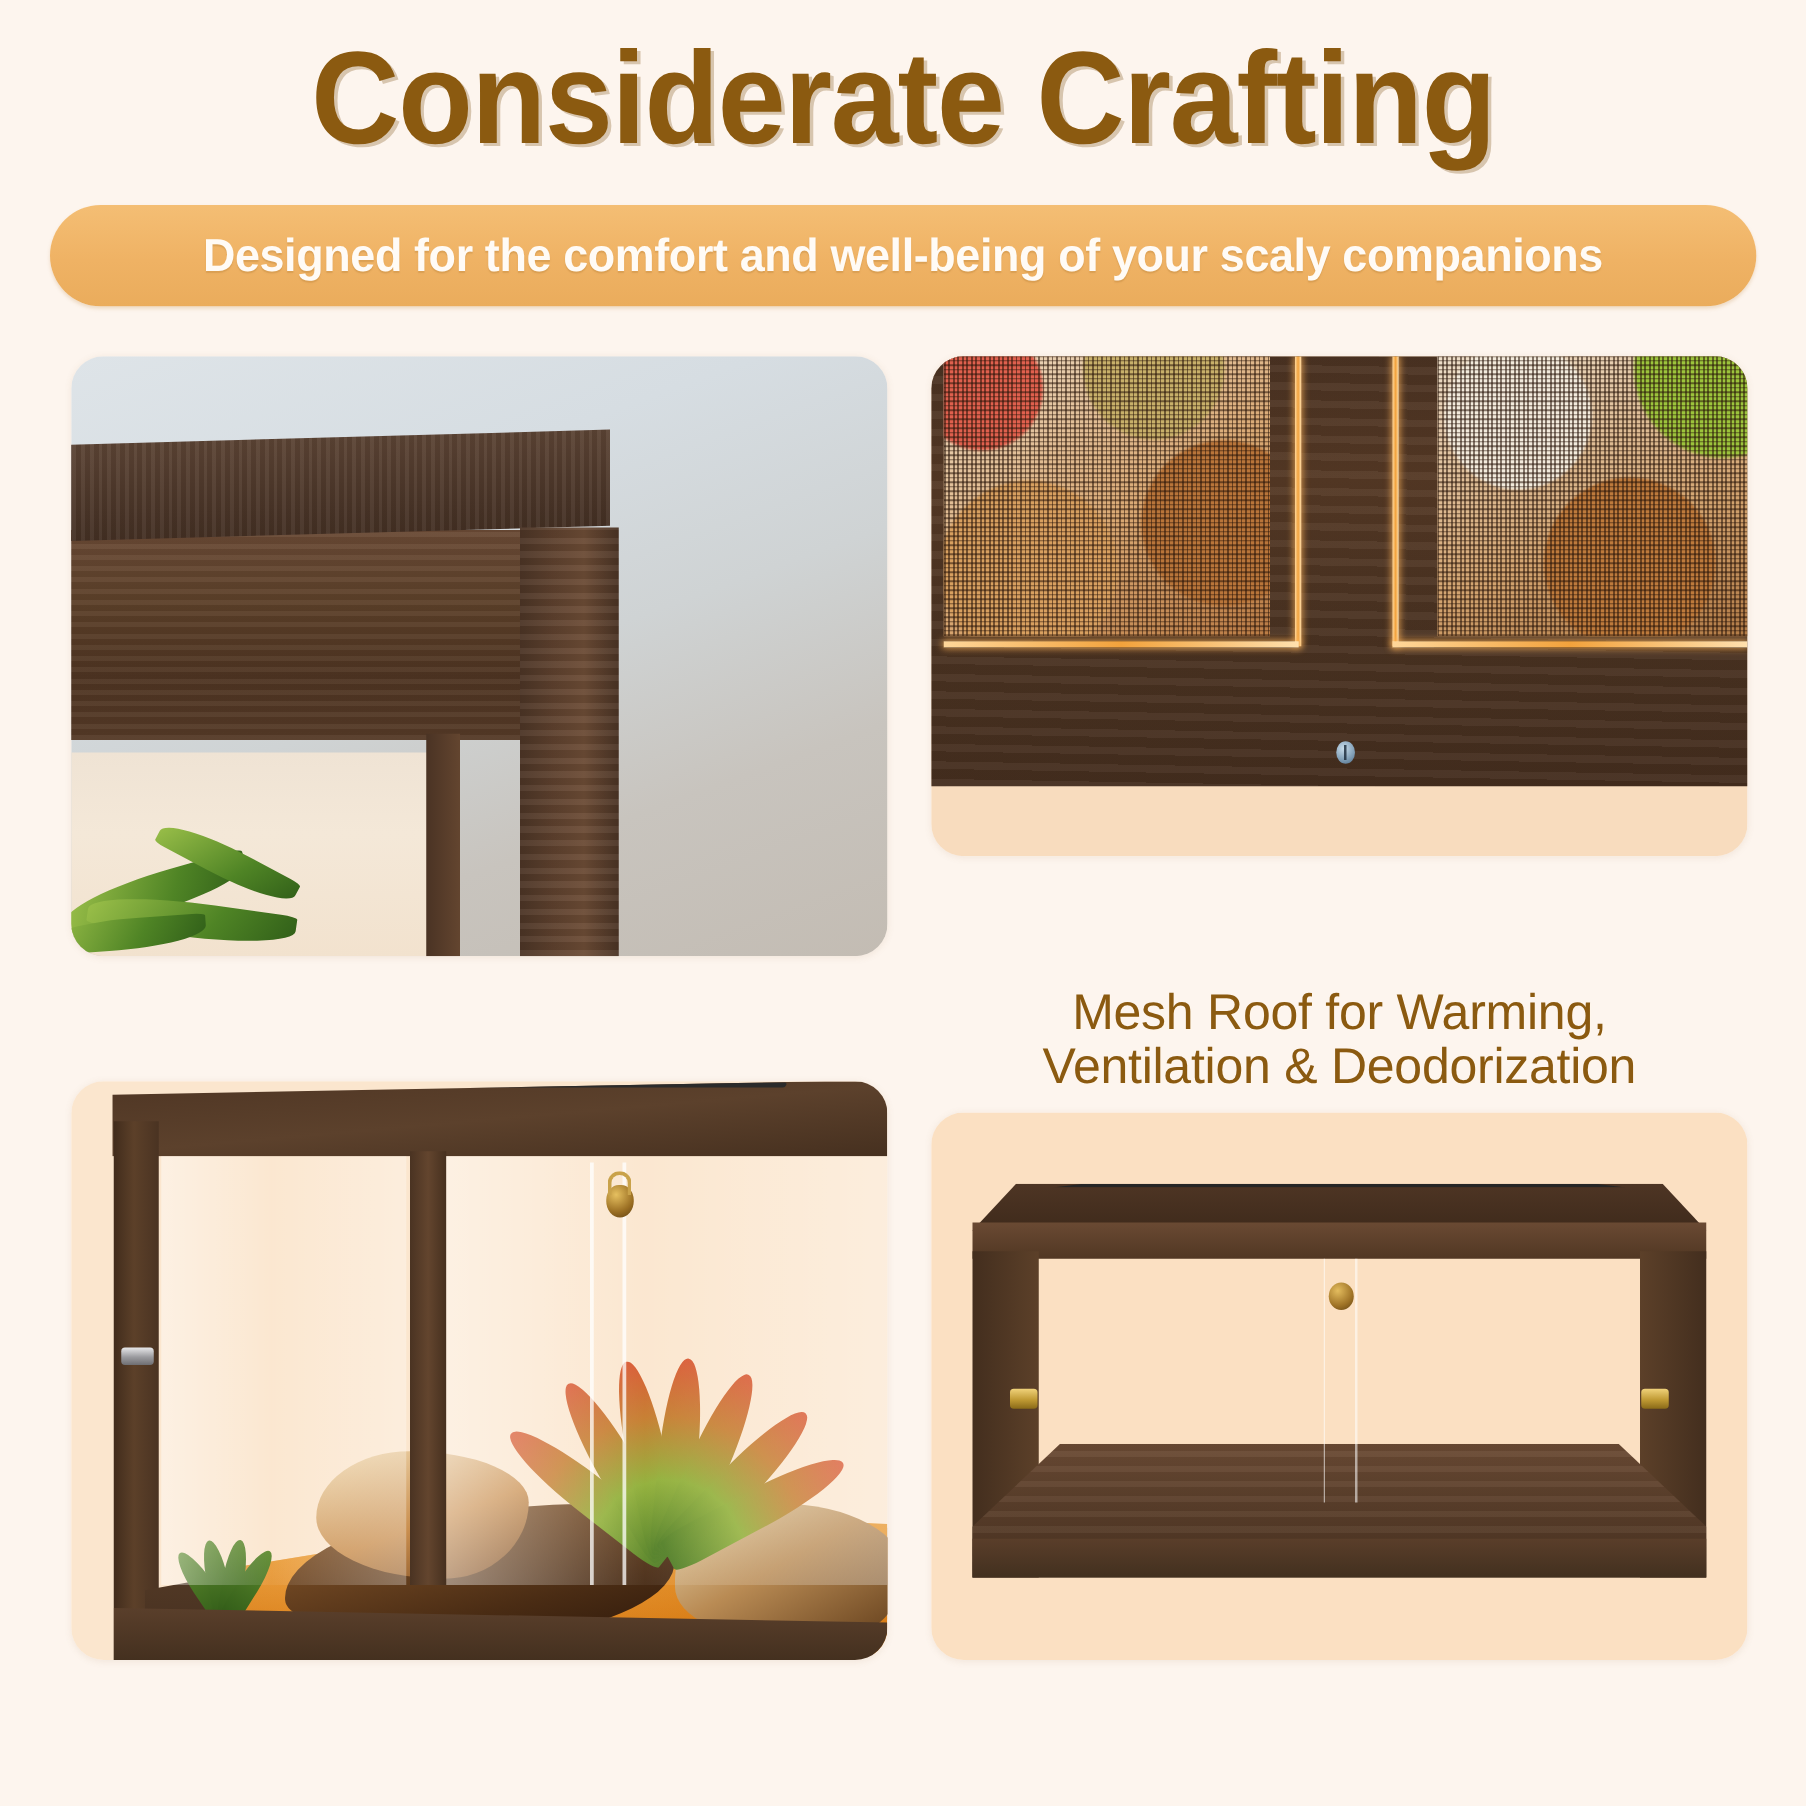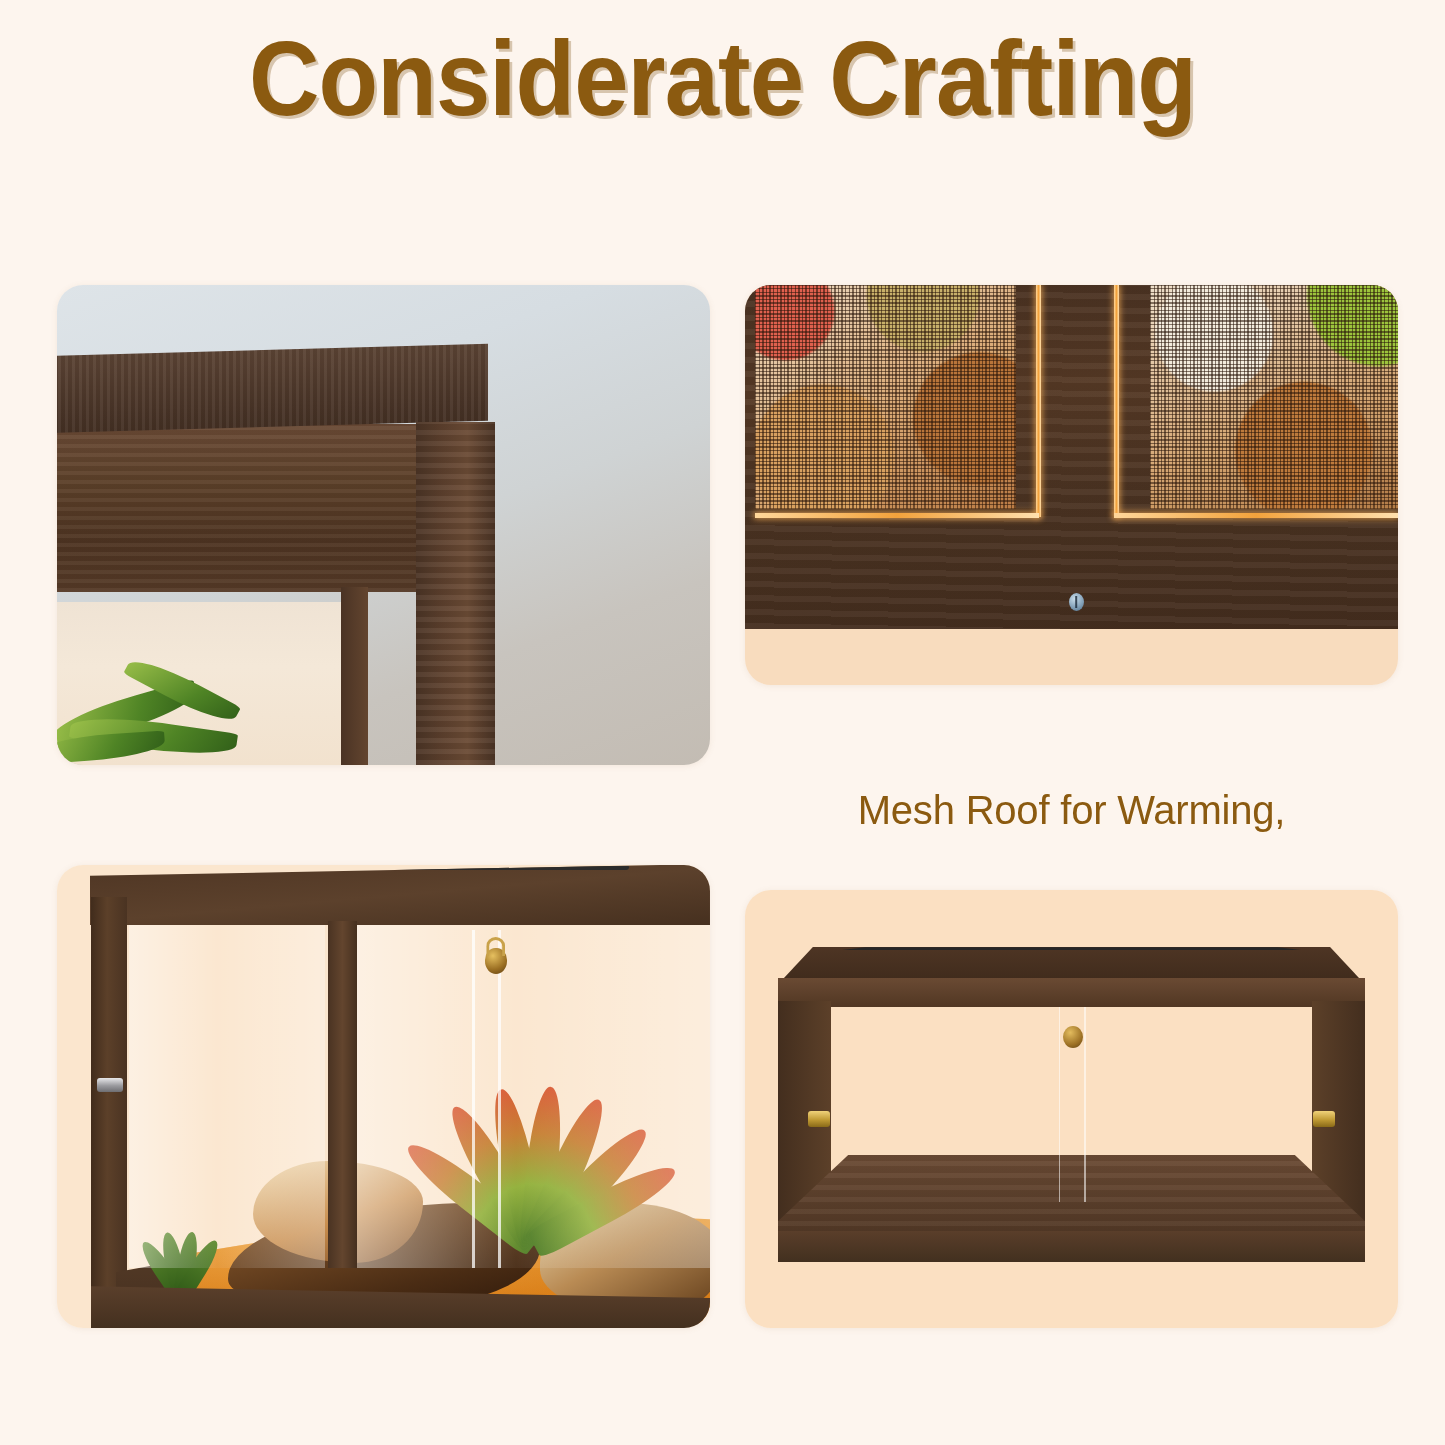--- a/index.html
+++ b/index.html
@@ -196,20 +196,23 @@
     background:linear-gradient(180deg,#F0D27A,#C09A34 55%,#8A6A18);}
   .p4-hl{left:5.2%;top:52%;} .p4-hr{right:5.2%;top:52%;}
   .p4-doorline{position:absolute;top:19%;width:1.5px;height:62%;
     background:rgba(255,255,255,.55);}
 </style>
 </head>
 <body>
 
 <div class="header">
   <div class="page-title">Considerate Crafting</div>
+  <div class="subtitle-pill">
+    <span class="subtitle-text">Designed for the comfort and well-being of your scaly companions</span>
+  </div>
 </div>
 
 <div class="grid">
 
   <div class="cell cell-tl">
     <div class="photo">
       <div class="p1-bg"></div>
       <div class="p1-wall-warm"></div>
       <div class="p1-front-slab"></div>
       <div class="p1-top-slab"></div>
@@ -249,20 +252,21 @@
       </div>
 
       <div class="glow" style="left:44.5%;top:0;width:5px;height:58%;"></div>
       <div class="glow" style="left:56.5%;top:0;width:5px;height:58%;"></div>
       <div class="glow" style="left:1.5%;top:57%;width:43.5%;height:5px;"></div>
       <div class="glow" style="left:56.5%;top:57%;width:43.5%;height:5px;"></div>
       <div class="p2-screw"></div>
     </div>
     <div class="caption cap-tr">
       <span>Mesh Roof for Warming,</span><br>
+      <span>Ventilation &amp; Deodorization</span>
     </div>
   </div>
 
   <div class="cell cell-bl">
     <div class="photo">
       <div class="p3-bg"></div>
       <div class="p3-top">
         <div class="p3-top-inner"></div>
       </div>
       <div class="p3-left-col"></div>

